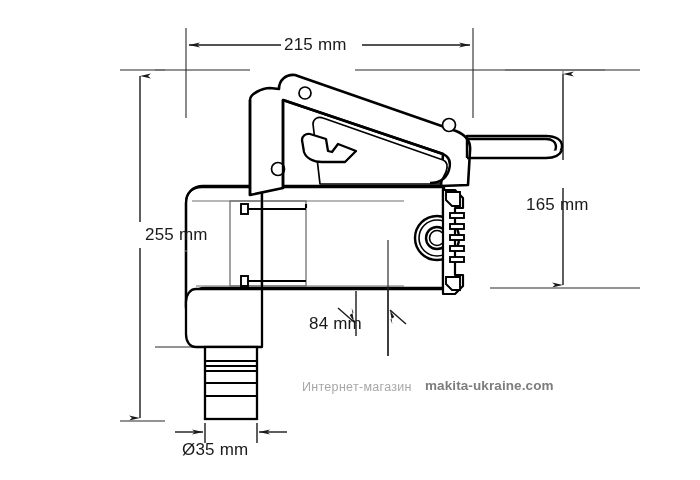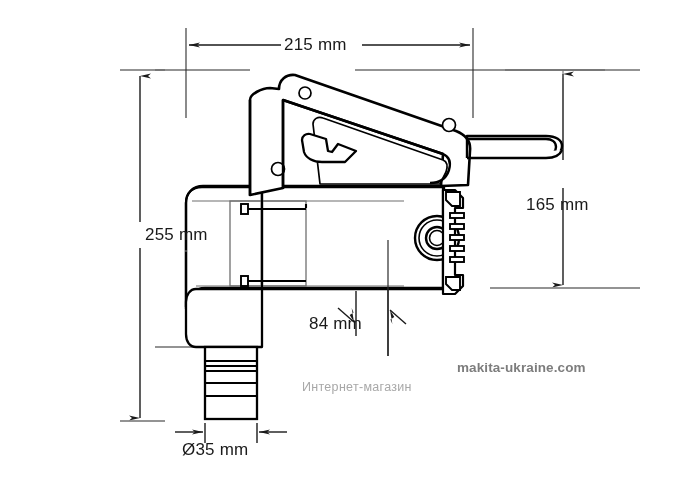--- a/index.html
+++ b/index.html
@@ -290,15 +290,15 @@
   <div class="dim-text" style="left:108px; top:225px;margin-left:37px;">255 mm</div>
 
   <div class="dim-text" style="left:526px; top:163px;margin-top:32px;">165 mm</div>
 
   <div class="dim-text" style="left:309px; top:314px;">84 mm</div>
 
   <div class="dim-text" style="left:182px; top:440px;text-align:right;">Ø35 mm</div>
 
   <div class="wm" id="wm-shop" style="left:302px; top:380px;">Интернет-магазин</div>
 
-  <div class="wm" id="wm-domain" style="left:425px; top:360px;margin-left:32px;">makita-ukraine.com</div>
+  <div class="wm" id="wm-domain" style="left:425px; top:378px;">makita-ukraine.com</div>
 
 </div>
 
 </body></html>

